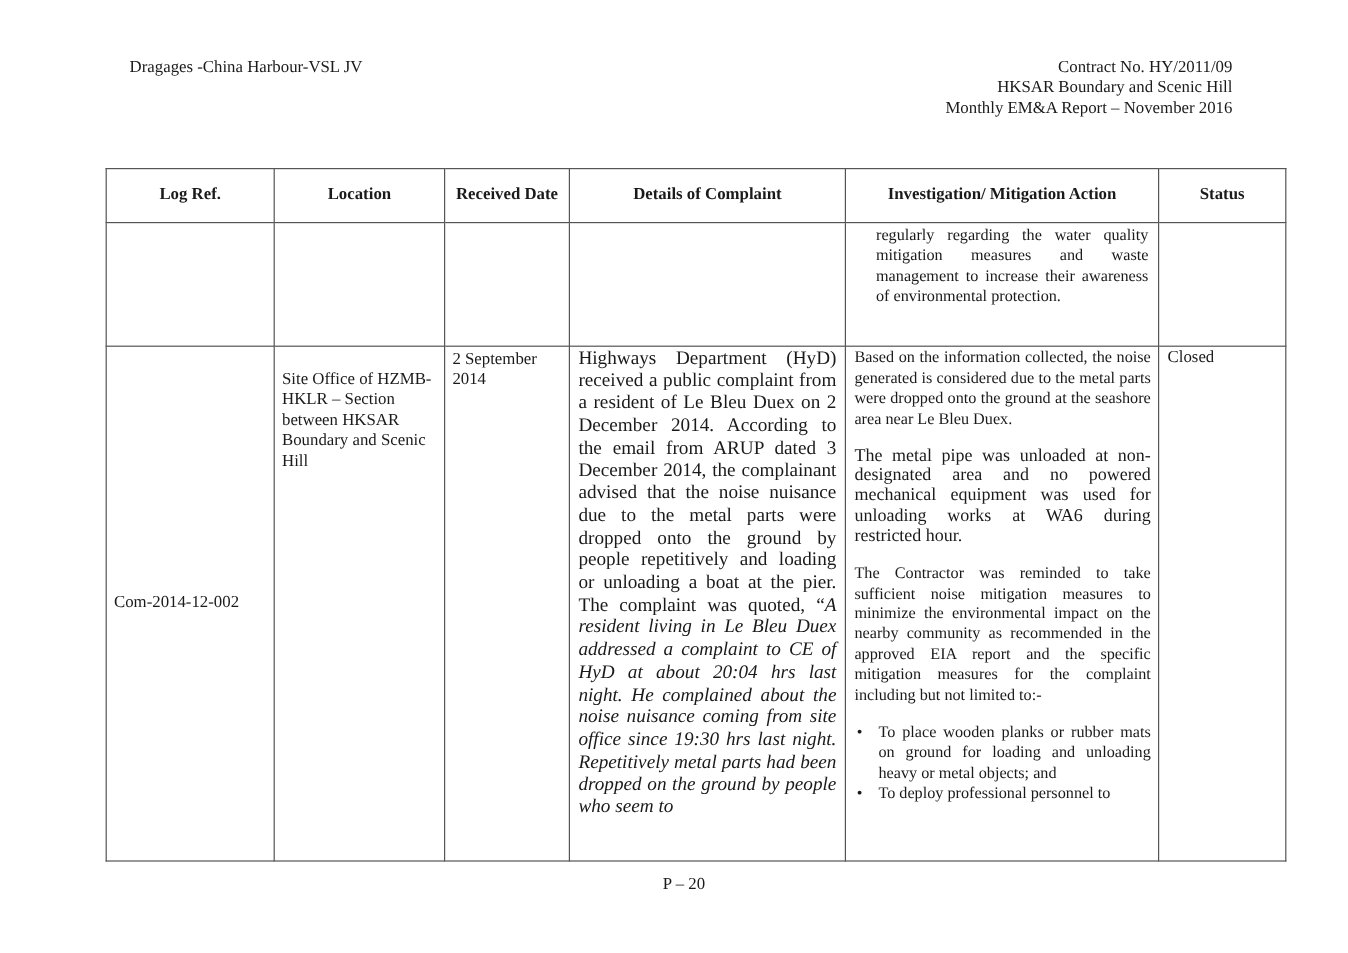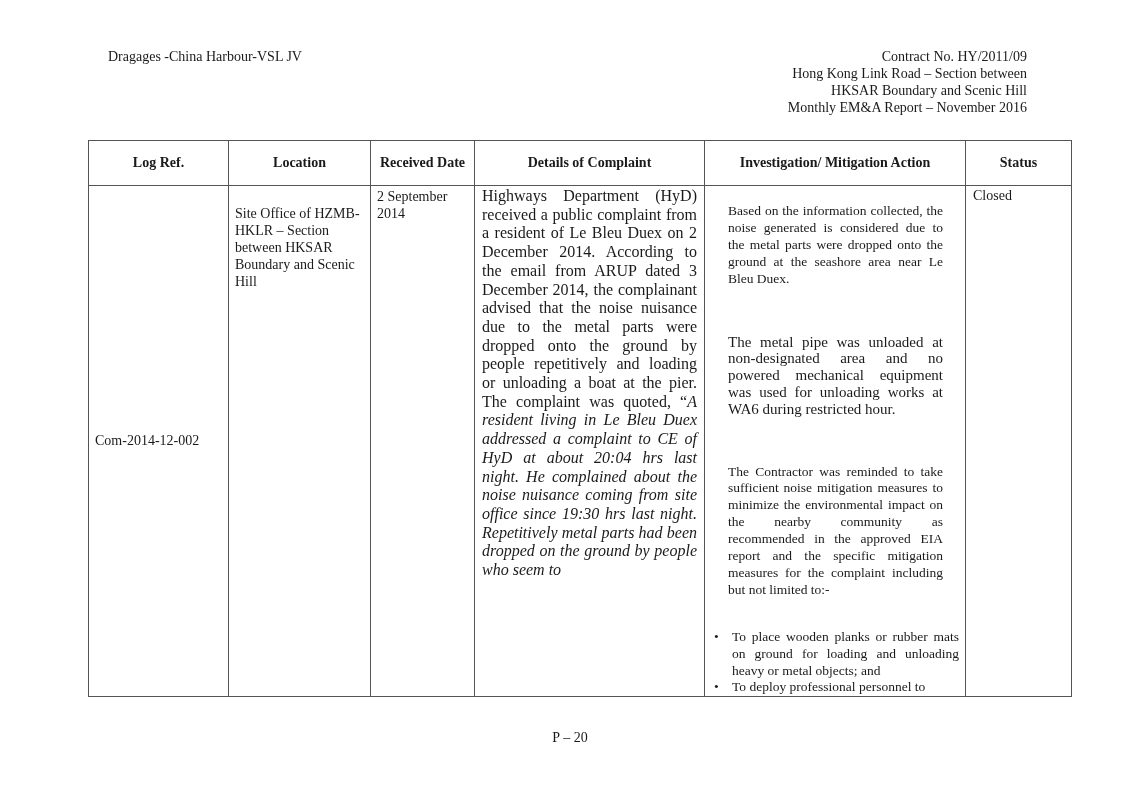--- a/index.html
+++ b/index.html
@@ -20,35 +20,34 @@
   .cont-row td { height: 100px; }
   .cont-row .inv { padding: 1px 8px 0 25px; font-size: 13.5px; line-height: 17px; text-align: justify; }
 
   .main-row td { height: 390px; }
   .logref { vertical-align: middle !important; padding: 0 6px; font-size: 14px; }
   .loc { padding: 19px 6px; font-size: 14px; line-height: 17px; }
   .date { padding: 2px 6px; font-size: 14px; line-height: 17px; }
   .details { padding: 1px 7px 0 7px; font-size: 16px; line-height: 18.7px; text-align: justify; overflow: hidden; }
   .details .it { font-style: italic; }
   .inv2 { padding: 1px 6px 0 7px; font-size: 13.5px; line-height: 16.9px; text-align: justify; overflow: hidden; }
-  .inv2 p { margin: 16px; }
+  .inv2 p { margin: 0; }
   .inv2 p.big { font-size: 15px; line-height: 16.8px; }
   .inv2 .gap { height: 14px; }
   .inv2 ul { margin: 0; padding: 0 0 0 20px; list-style: none; }
   .inv2 li { position: relative; }
   .inv2 li .bullet { position: absolute; left: -18px; top: 0; }
   .status { padding: 2px 7px; font-size: 14px; }
 </style>
 </head>
 <body>
 
 <div class="hdr-left">Dragages -China Harbour-VSL JV</div>
 <div class="hdr-right">
   <div>Contract  No. HY/2011/09</div>
-  <div>Hong Kong Link Road – Section between</div>
   <div>HKSAR Boundary and Scenic Hill</div>
   <div>Monthly EM&amp;A Report – November 2016</div>
 </div>
 
 <table class="log">
   <colgroup>
     <col class="c1">
       <col class="c2">
       <col class="c3">
       <col class="c4">
@@ -59,20 +58,28 @@
     <tr>
       <th>Log Ref.</th>
       <th>Location</th>
       <th>Received Date</th>
       <th>Details of Complaint</th>
       <th>Investigation/ Mitigation Action</th>
       <th>Status</th>
     </tr>
   </thead>
   <tbody>
+    <tr class="cont-row">
+      <td></td>
+      <td></td>
+      <td></td>
+      <td></td>
+      <td class="inv">regularly regarding the water quality mitigation measures and waste management to increase their awareness of environmental protection.</td>
+      <td></td>
+    </tr>
     <tr class="main-row">
       <td class="logref">Com-2014-12-002</td>
       <td class="loc">Site Office of HZMB-HKLR – Section between HKSAR Boundary and Scenic Hill</td>
       <td class="date">2 September 2014</td>
       <td class="details"><span>Highways Department (HyD) received a public complaint from a resident of Le Bleu Duex on 2 December 2014. According to the email from ARUP dated 3 December 2014, the complainant advised that the noise nuisance due to the metal parts were dropped onto the ground by people repetitively and loading or unloading a boat at the pier. The complaint was quoted, “</span><span class="it">A resident living in Le Bleu Duex addressed a complaint to CE of HyD at about 20:04 hrs last night. He complained about the noise nuisance coming from site office since 19:30 hrs last night. Repetitively metal parts had been dropped on the ground by people who seem to</span></td>
       <td class="inv2">
         <p>Based on the information collected, the noise generated is considered due to the metal parts were dropped onto the ground at the seashore area near Le Bleu Duex.</p>
         <div class="gap"></div>
         <p class="big">The metal pipe was unloaded at non-designated area and no powered mechanical equipment was used for unloading works at WA6 during restricted hour.</p>
         <div class="gap"></div>

